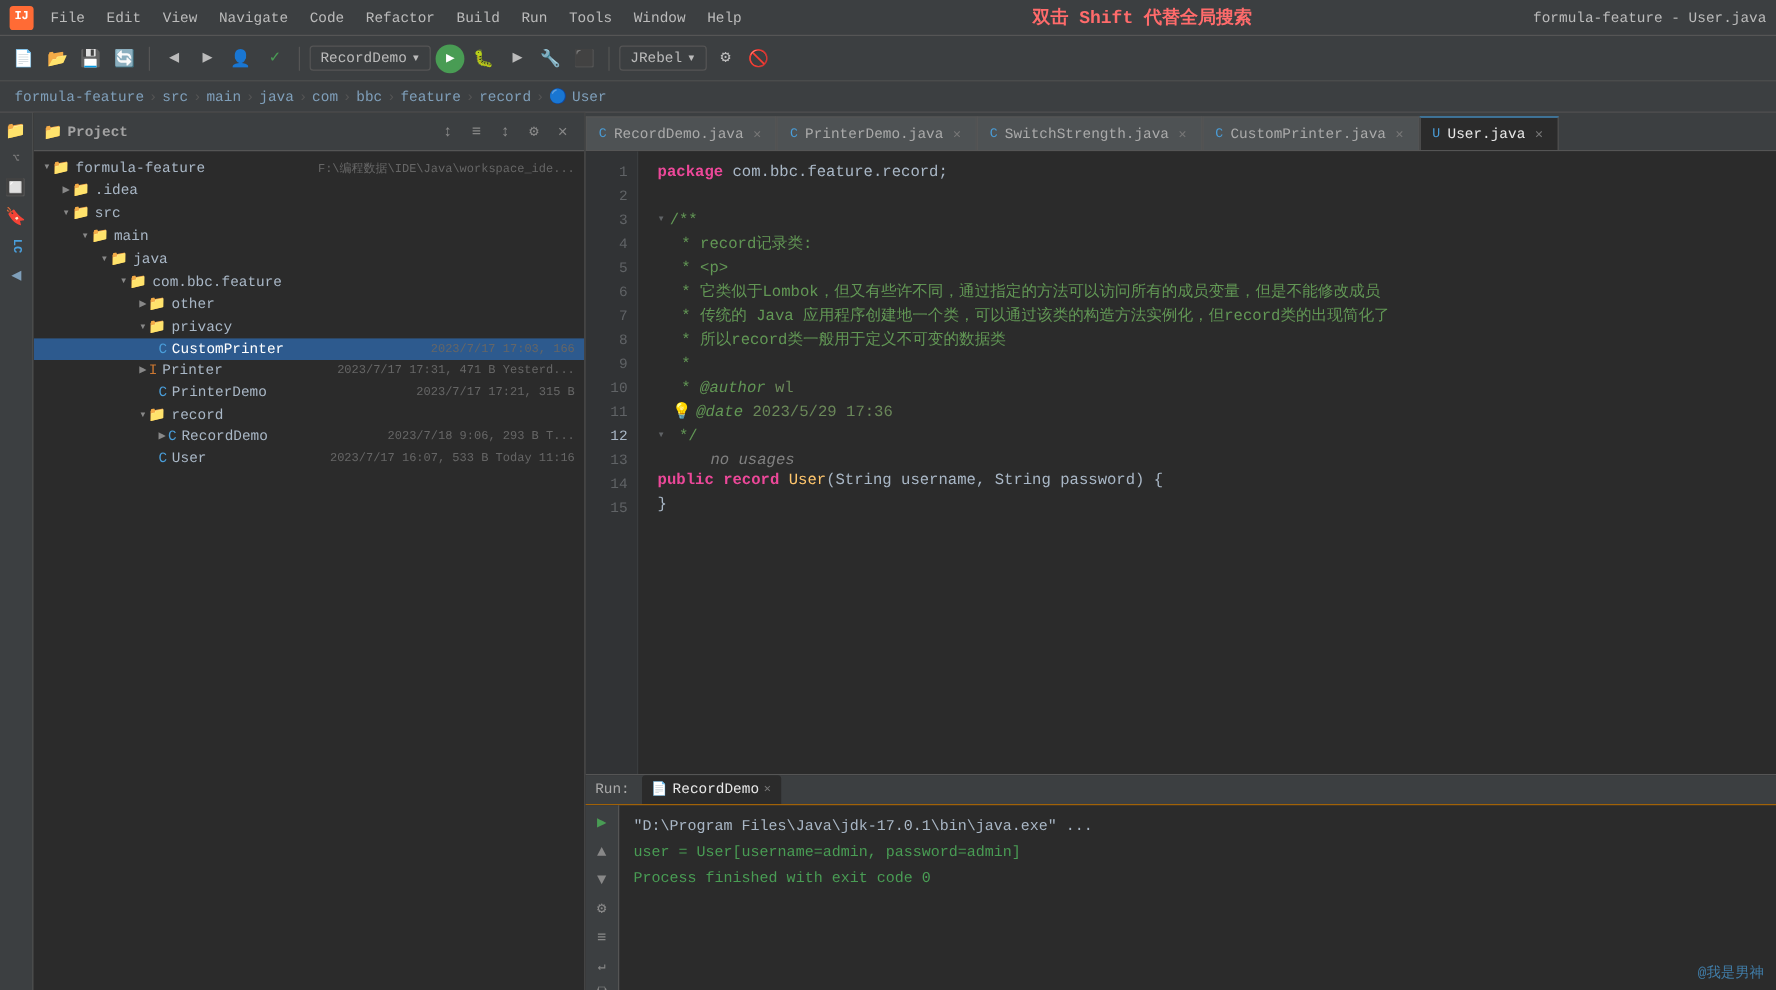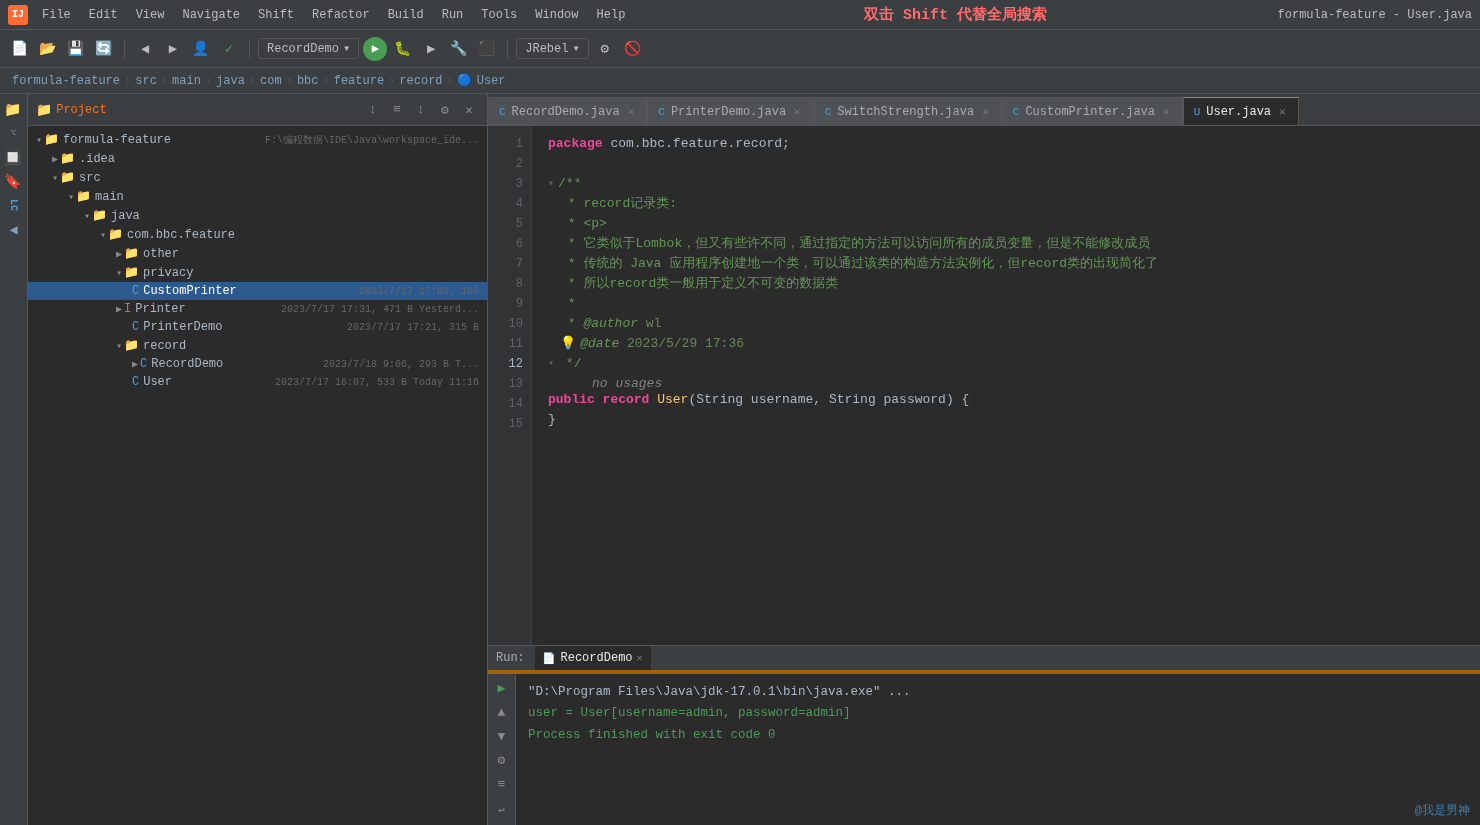--- a/index.html
+++ b/index.html
@@ -143,22 +143,22 @@
       height: 32px;
       background: #3c3f41;
       display: flex;
       align-items: center;
       padding: 0 8px;
       gap: 4px;
       border-bottom: 1px solid #555;
     }
     .project-panel-title {
       font-size: 12px;
-      color: #f97316;
-      font-weight: normal;
+      color: #a3a3a3;
+      font-weight: bold;
       flex: 1;
     }
     .panel-icon-btn {
       width: 20px; height: 20px;
       display: flex; align-items: center; justify-content: center;
       color: #888;
       cursor: pointer;
       font-size: 13px;
       border-radius: 2px;
     }
@@ -290,21 +290,21 @@
       display: flex;
       flex-direction: column;
     }
     .bottom-tab-bar {
       height: 28px;
       background: #3c3f41;
       display: flex;
       align-items: center;
       padding: 0 8px;
       gap: 4px;
-      border-bottom: 4px solid #a16207;
+      border-bottom: 1px solid #a16207;
     }
     .bottom-tab {
       display: flex;
       align-items: center;
       padding: 0 8px;
       height: 24px;
       color: #aaa;
       font-size: 12px;
       cursor: pointer;
       gap: 4px;
@@ -366,21 +366,21 @@
 </head>
 <body>
 
 <div class="title-bar">
   <div class="title-bar-logo">IJ</div>
   <div class="title-bar-menu">
     <span>File</span>
     <span>Edit</span>
     <span>View</span>
     <span>Navigate</span>
-    <span>Shift</span>
+    <span>Code</span>
     <span>Refactor</span>
     <span>Build</span>
     <span>Run</span>
     <span>Tools</span>
     <span>Window</span>
     <span>Help</span>
   </div>
   <div class="title-bar-center">双击 Shift 代替全局搜索</div>
   <div class="title-bar-right">formula-feature - User.java</div>
 </div>

